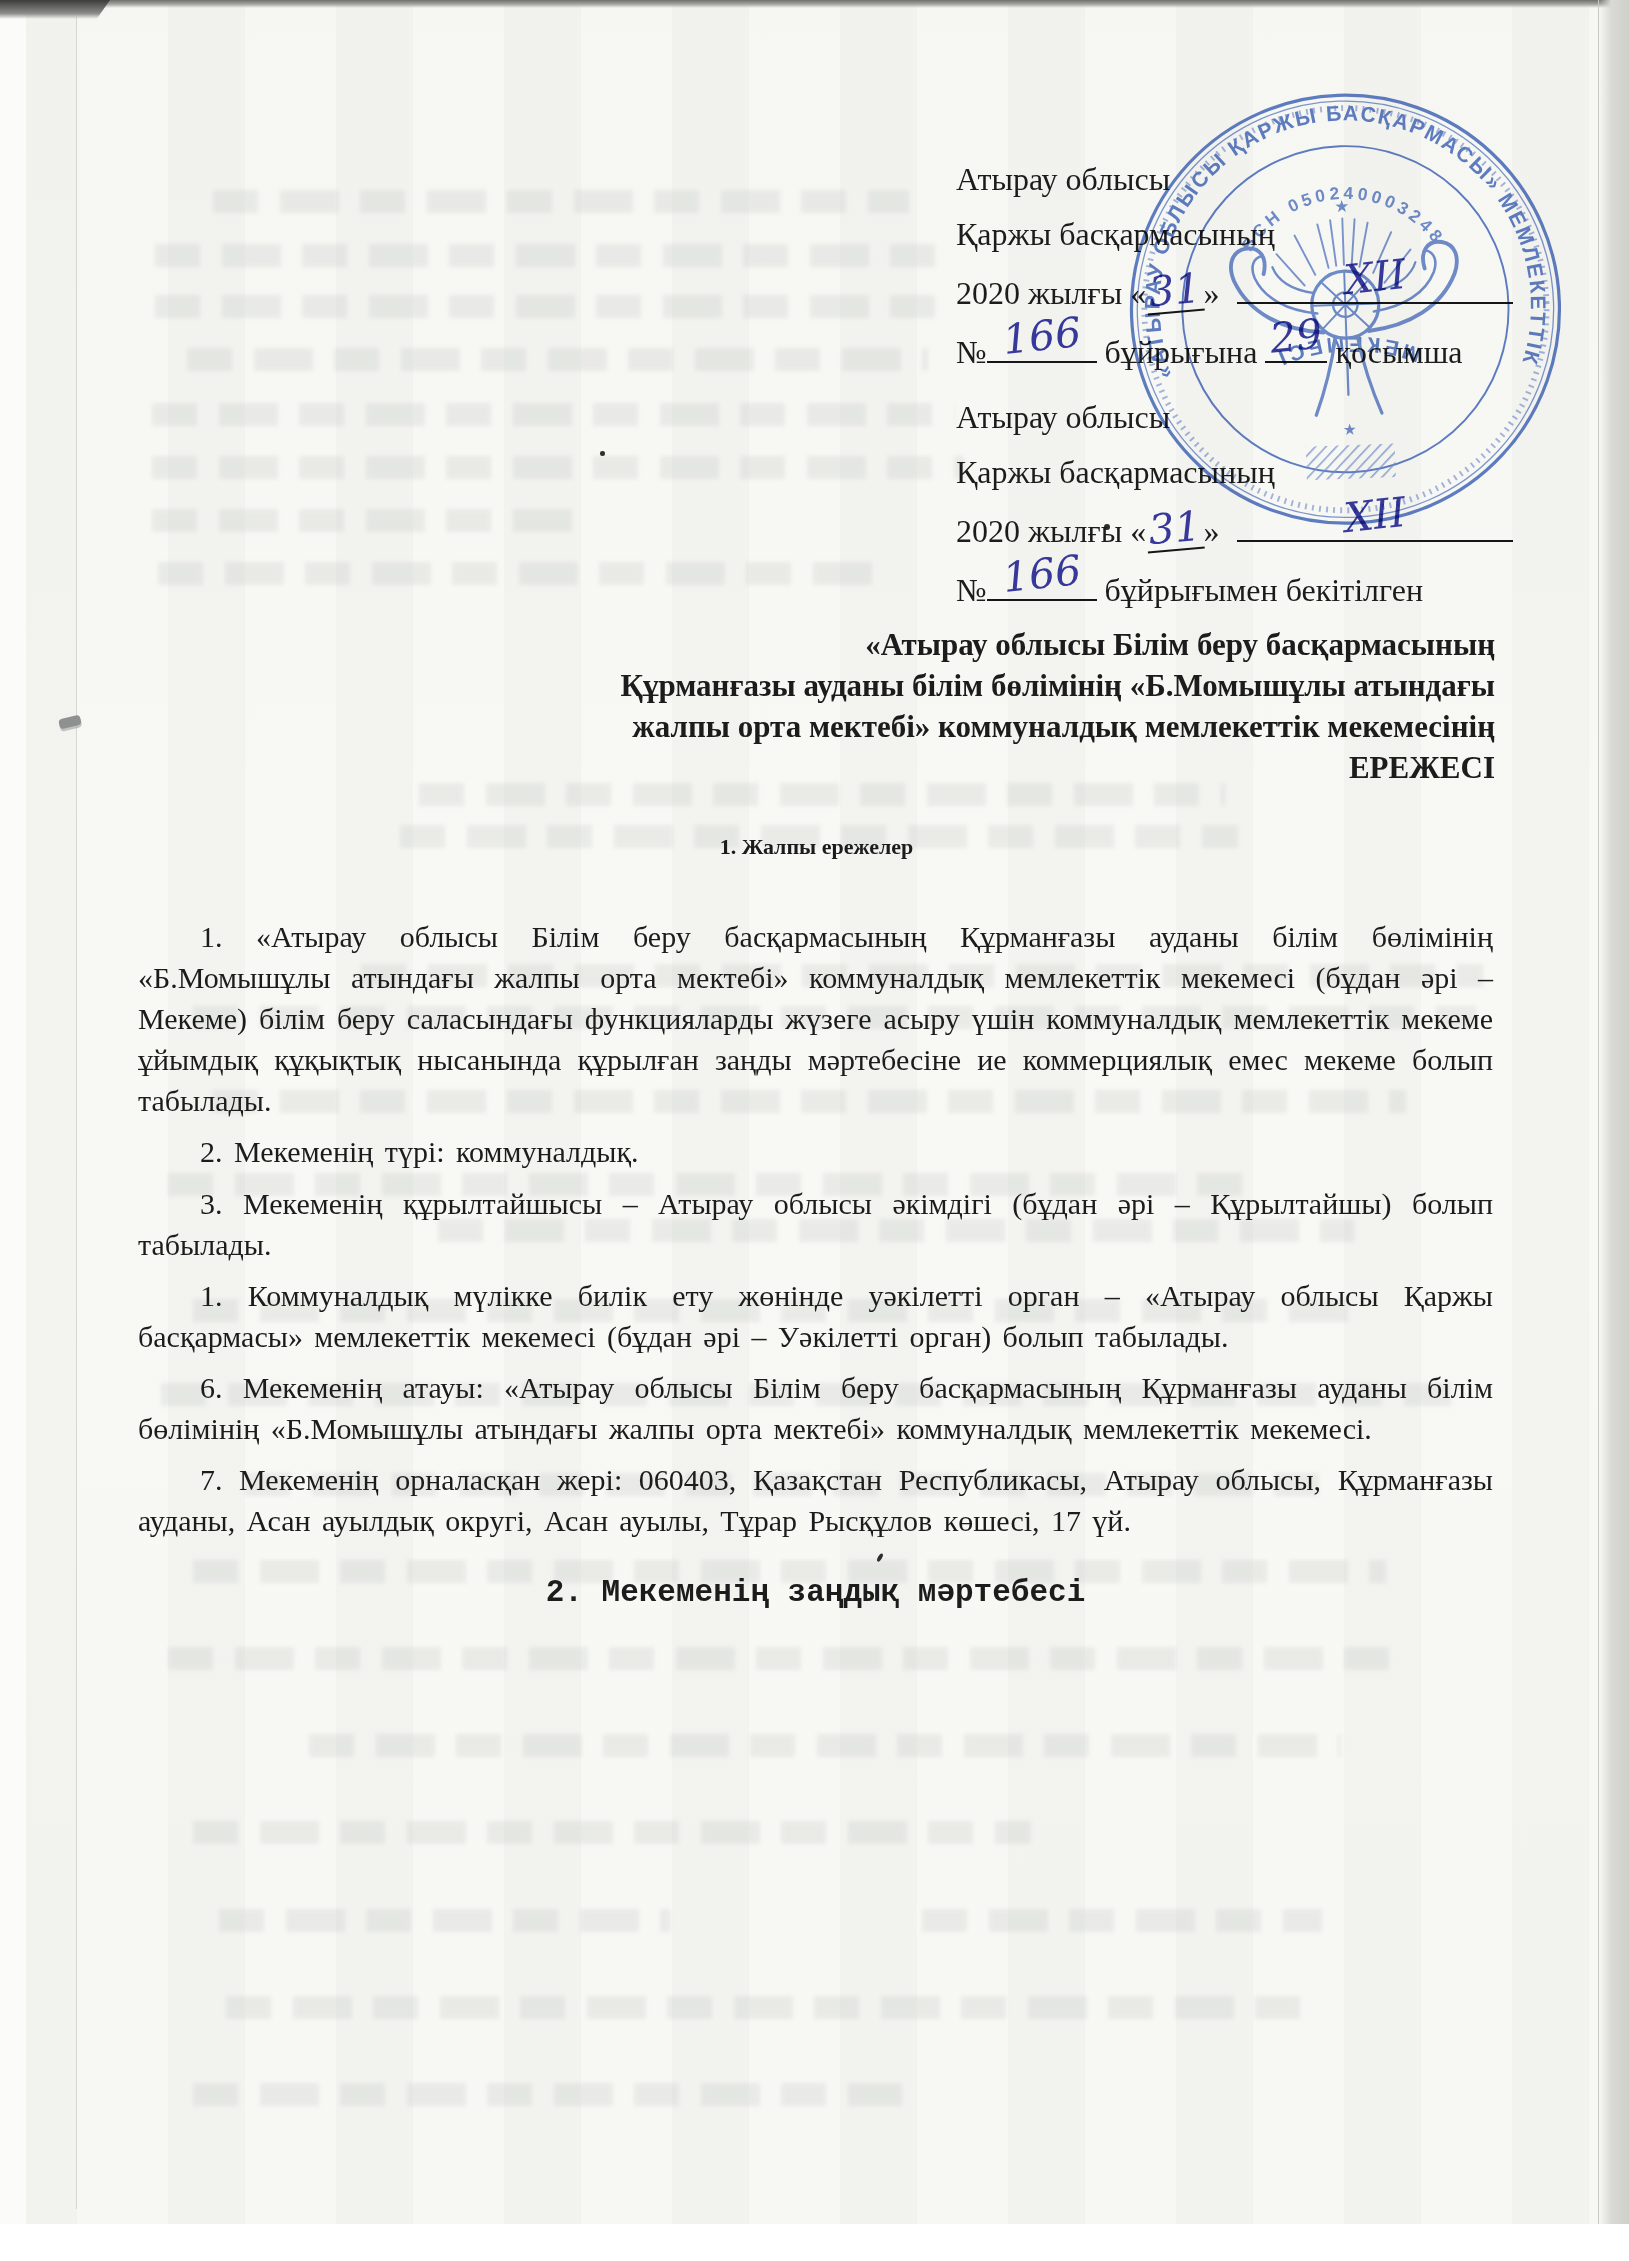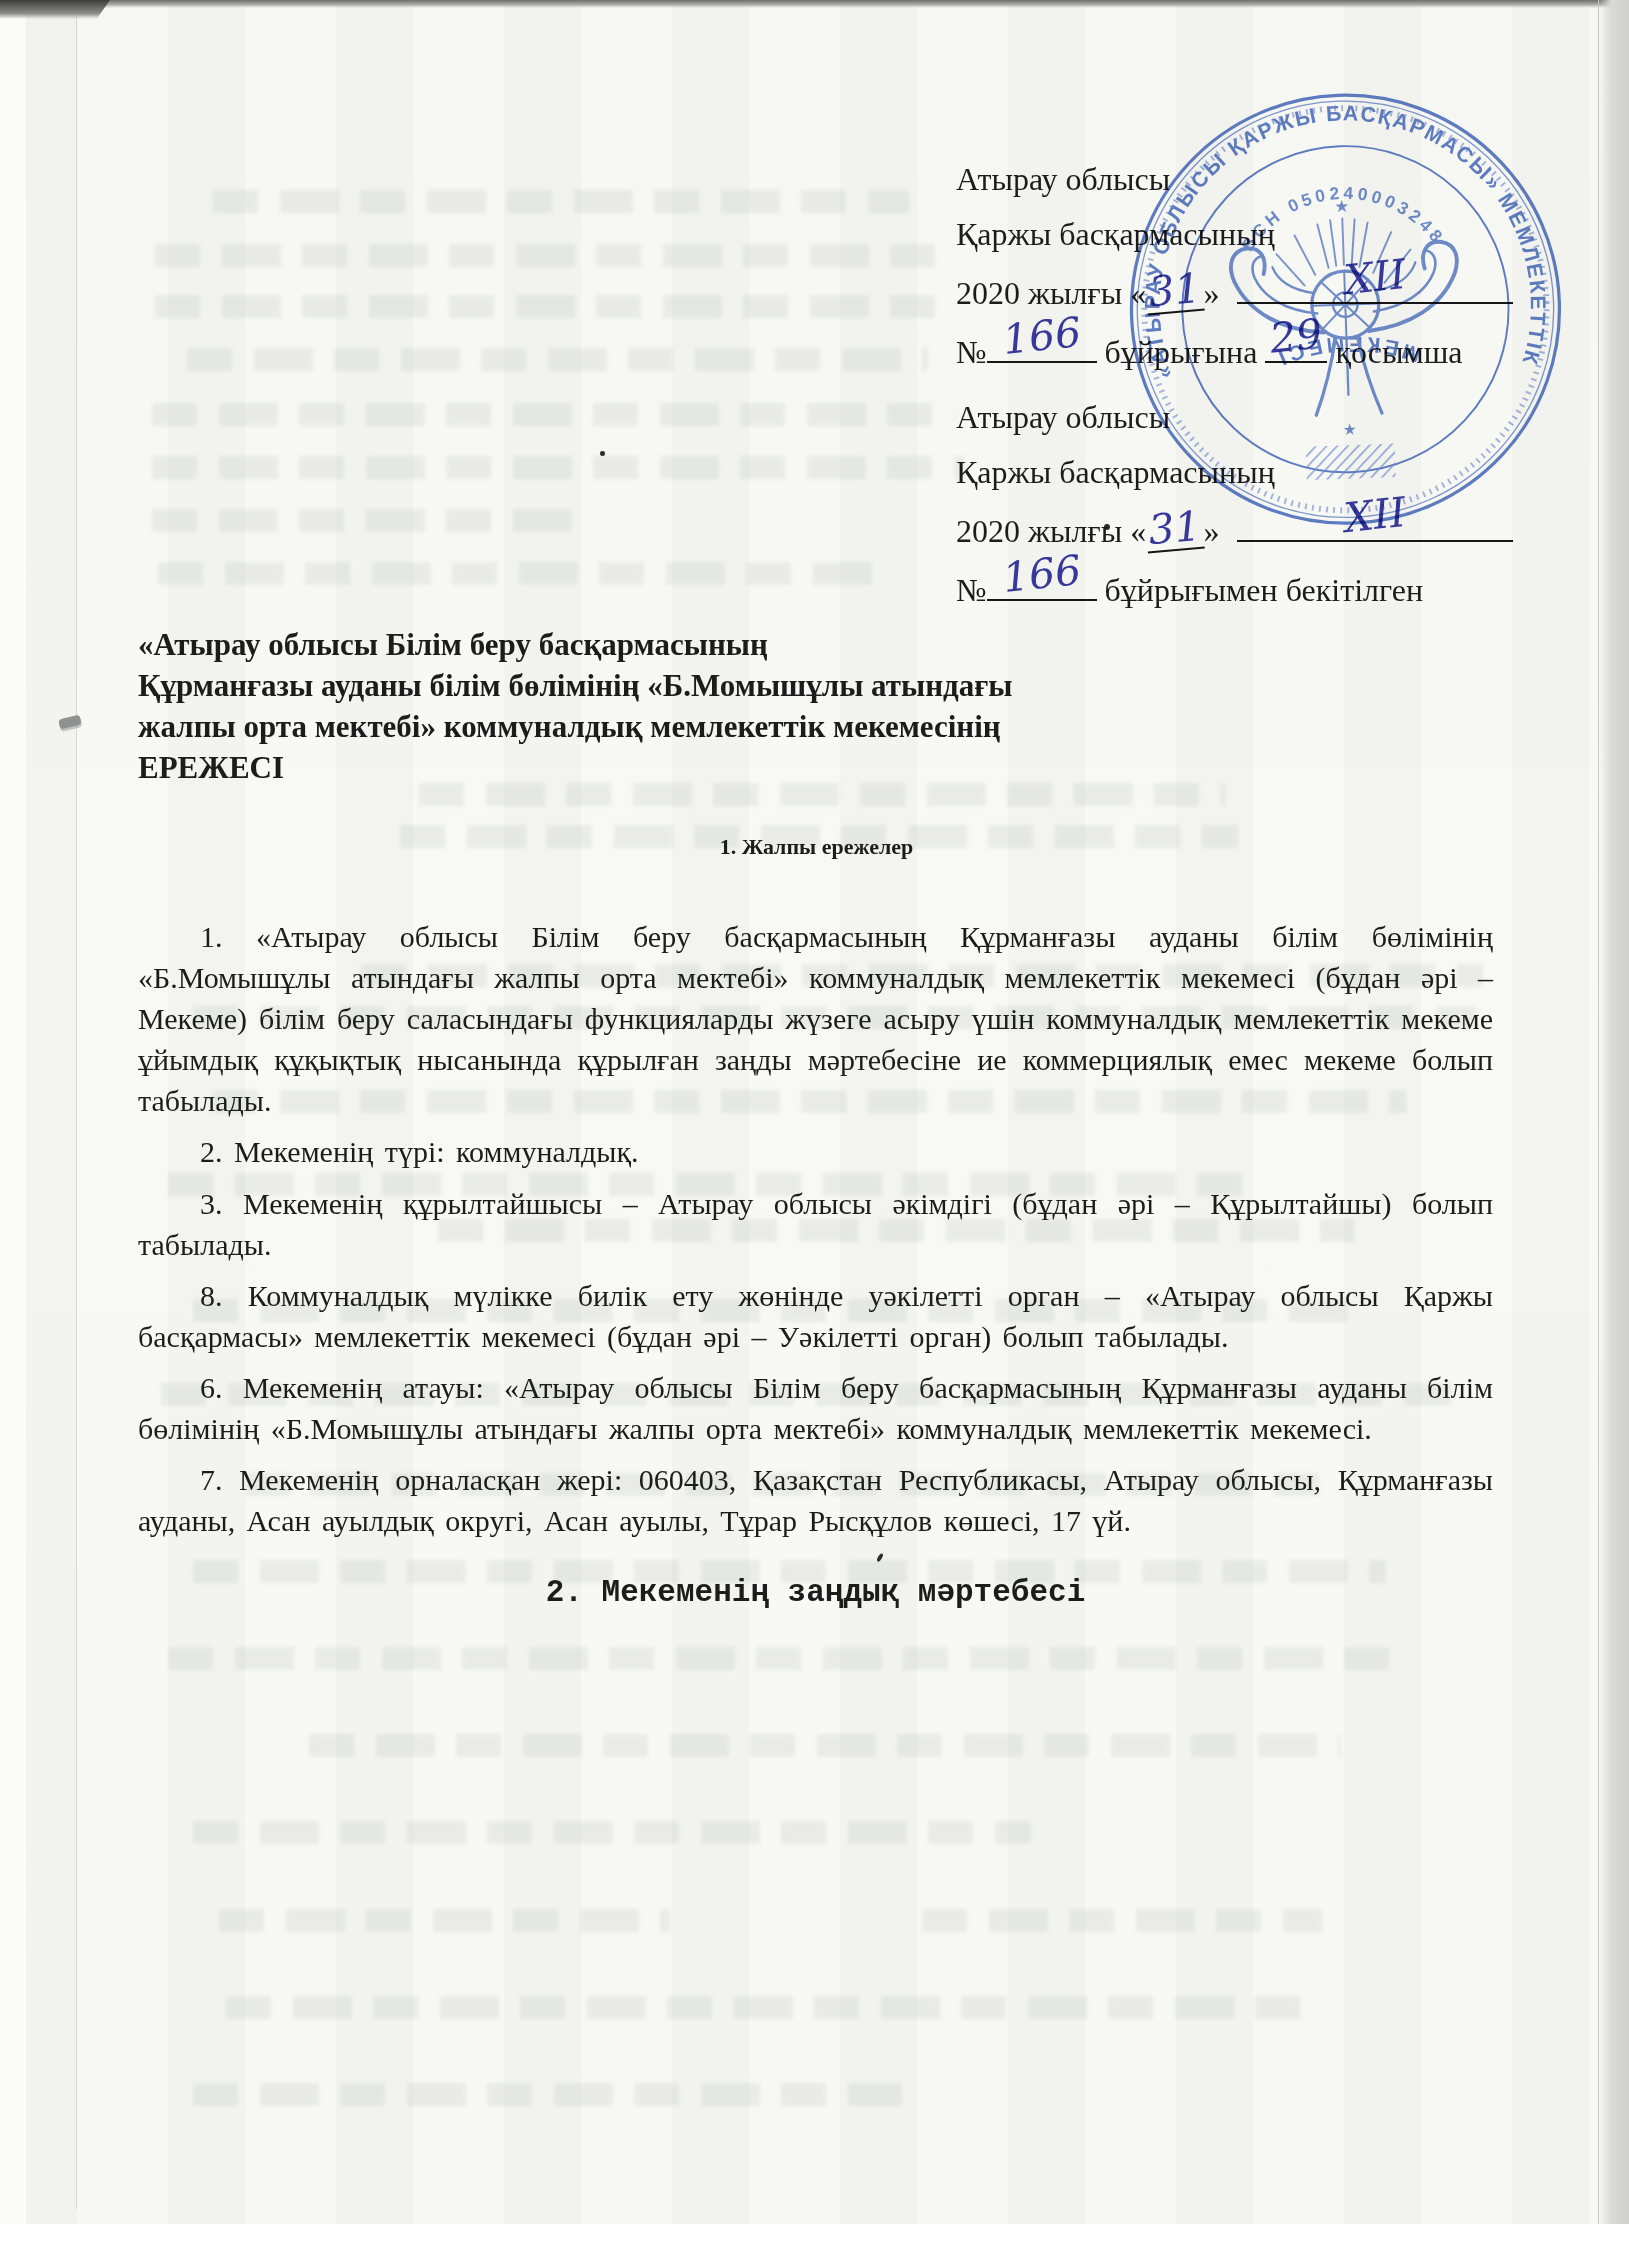--- a/index.html
+++ b/index.html
@@ -41,21 +41,21 @@
   .blank-sm{display:inline-block;width:62px;border-bottom:2.6px solid #161616;position:relative;height:40px;vertical-align:baseline;}
   .hand{font-family:"DejaVu Serif", serif;font-style:italic;font-weight:500;color:#37399a;
     font-size:41px;line-height:1;}
   .hand-day{display:inline-block;border-bottom:2.6px solid #161616;padding:0 2.6px;transform:rotate(-5deg);}
   .hand-abs{position:absolute;bottom:3.9px;left:50%;transform:translateX(-50%) rotate(-6deg);}
   .block-gap{height:10.3px;}
   
   .stamp{position:absolute;left:1127px;top:92px;width:437px;height:437px;z-index:3;
     mix-blend-mode:multiply;opacity:0.88;transform:rotate(-2deg);pointer-events:none;}
   
-  .title{position:absolute;left:138px;top:624px;width:1357px;text-align:left;
+  .title{position:absolute;left:138px;top:624px;width:1357px;text-align:right;
     font-weight:bold;font-size:31px;line-height:41px;z-index:2;}
   .sec-heading1{position:absolute;left:138px;top:834px;width:1357px;text-align:center;
     font-weight:bold;font-size:22px;z-index:2;}
   .docbody{position:absolute;left:138px;top:916px;width:1355px;font-size:30px;line-height:41px;
     text-align:justify;z-index:2;}
   .docbody p{margin:0 0 10.3px 0;text-indent:62px;word-spacing:3.9px;}
   .sec-heading2{text-align:center;font-weight:bold;font-size:31px;margin:31px 0 22px 0;text-indent:0;font-family:Liberation Mono, monospace;}
 </style>
 </head>
 <body>
@@ -218,20 +218,20 @@
     <div>жалпы орта мектебі» коммуналдық мемлекеттік мекемесінің</div>
     <div>ЕРЕЖЕСІ</div>
   </div>
 
   <div class="sec-heading1">1. Жалпы ережелер</div>
 
   <div class="docbody">
     <p>1. «Атырау облысы Білім беру басқармасының Құрманғазы ауданы білім бөлімінің «Б.Момышұлы атындағы жалпы орта мектебі» коммуналдық мемлекеттік мекемесі (бұдан әрі – Мекеме) білім беру саласындағы функцияларды жүзеге асыру үшін коммуналдық мемлекеттік мекеме ұйымдық құқықтық нысанында құрылған заңды мәртебесіне ие коммерциялық емес мекеме болып табылады.</p>
     <p>2. Мекеменің түрі: коммуналдық.</p>
     <p>3. Мекеменің құрылтайшысы – Атырау облысы әкімдігі (бұдан  әрі – Құрылтайшы) болып табылады.</p>
-    <p>8. Коммуналдық мүлікке билік ету жөнінде уәкілетті орган – «Атырау облысы Қаржы басқармасы» мемлекеттік мекемесі (бұдан әрі – Уәкілетті орган) болып табылады.</p>
+    <p>1. Коммуналдық мүлікке билік ету жөнінде уәкілетті орган – «Атырау облысы Қаржы басқармасы» мемлекеттік мекемесі (бұдан әрі – Уәкілетті орган) болып табылады.</p>
     <p>6. Мекеменің атауы: «Атырау облысы Білім беру басқармасының Құрманғазы ауданы білім бөлімінің «Б.Момышұлы атындағы жалпы орта мектебі» коммуналдық мемлекеттік мекемесі.</p>
     <p>7. Мекеменің орналасқан жері: 060403, Қазақстан Республикасы, Атырау облысы, Құрманғазы   ауданы,   Асан ауылдық округі, Асан ауылы, Тұрар Рысқұлов көшесі, 17 үй.</p>
     <div class="sec-heading2">2. Мекеменің заңдық мәртебесі</div>
   </div>
 
 </div>
 
 
 </body></html>

